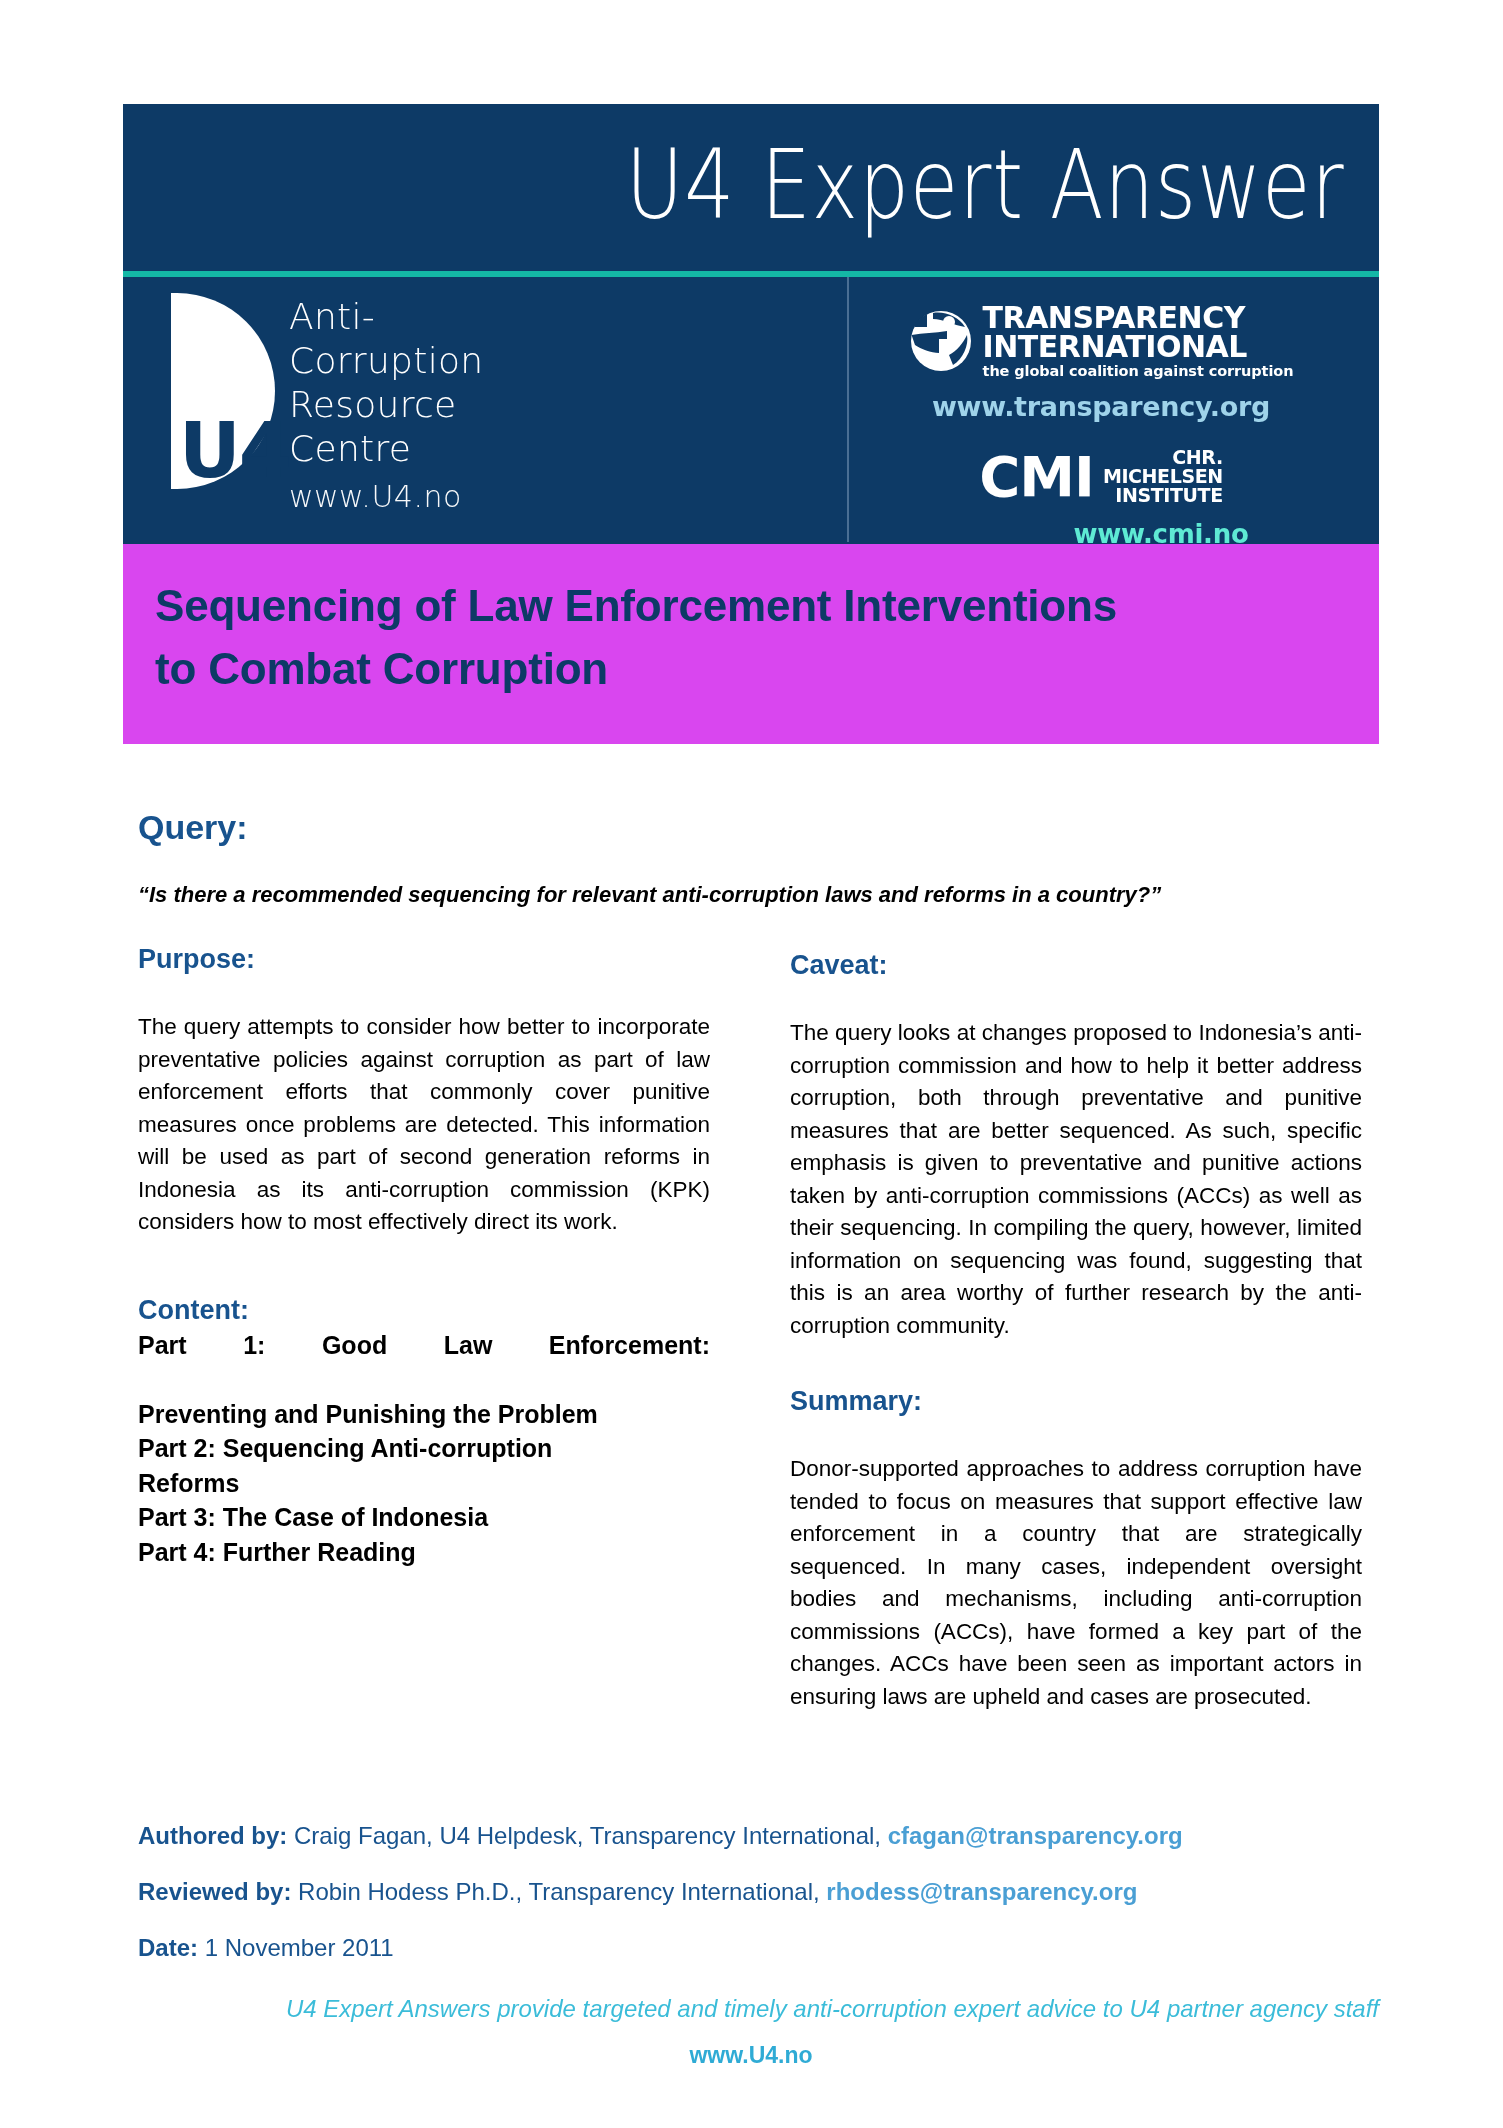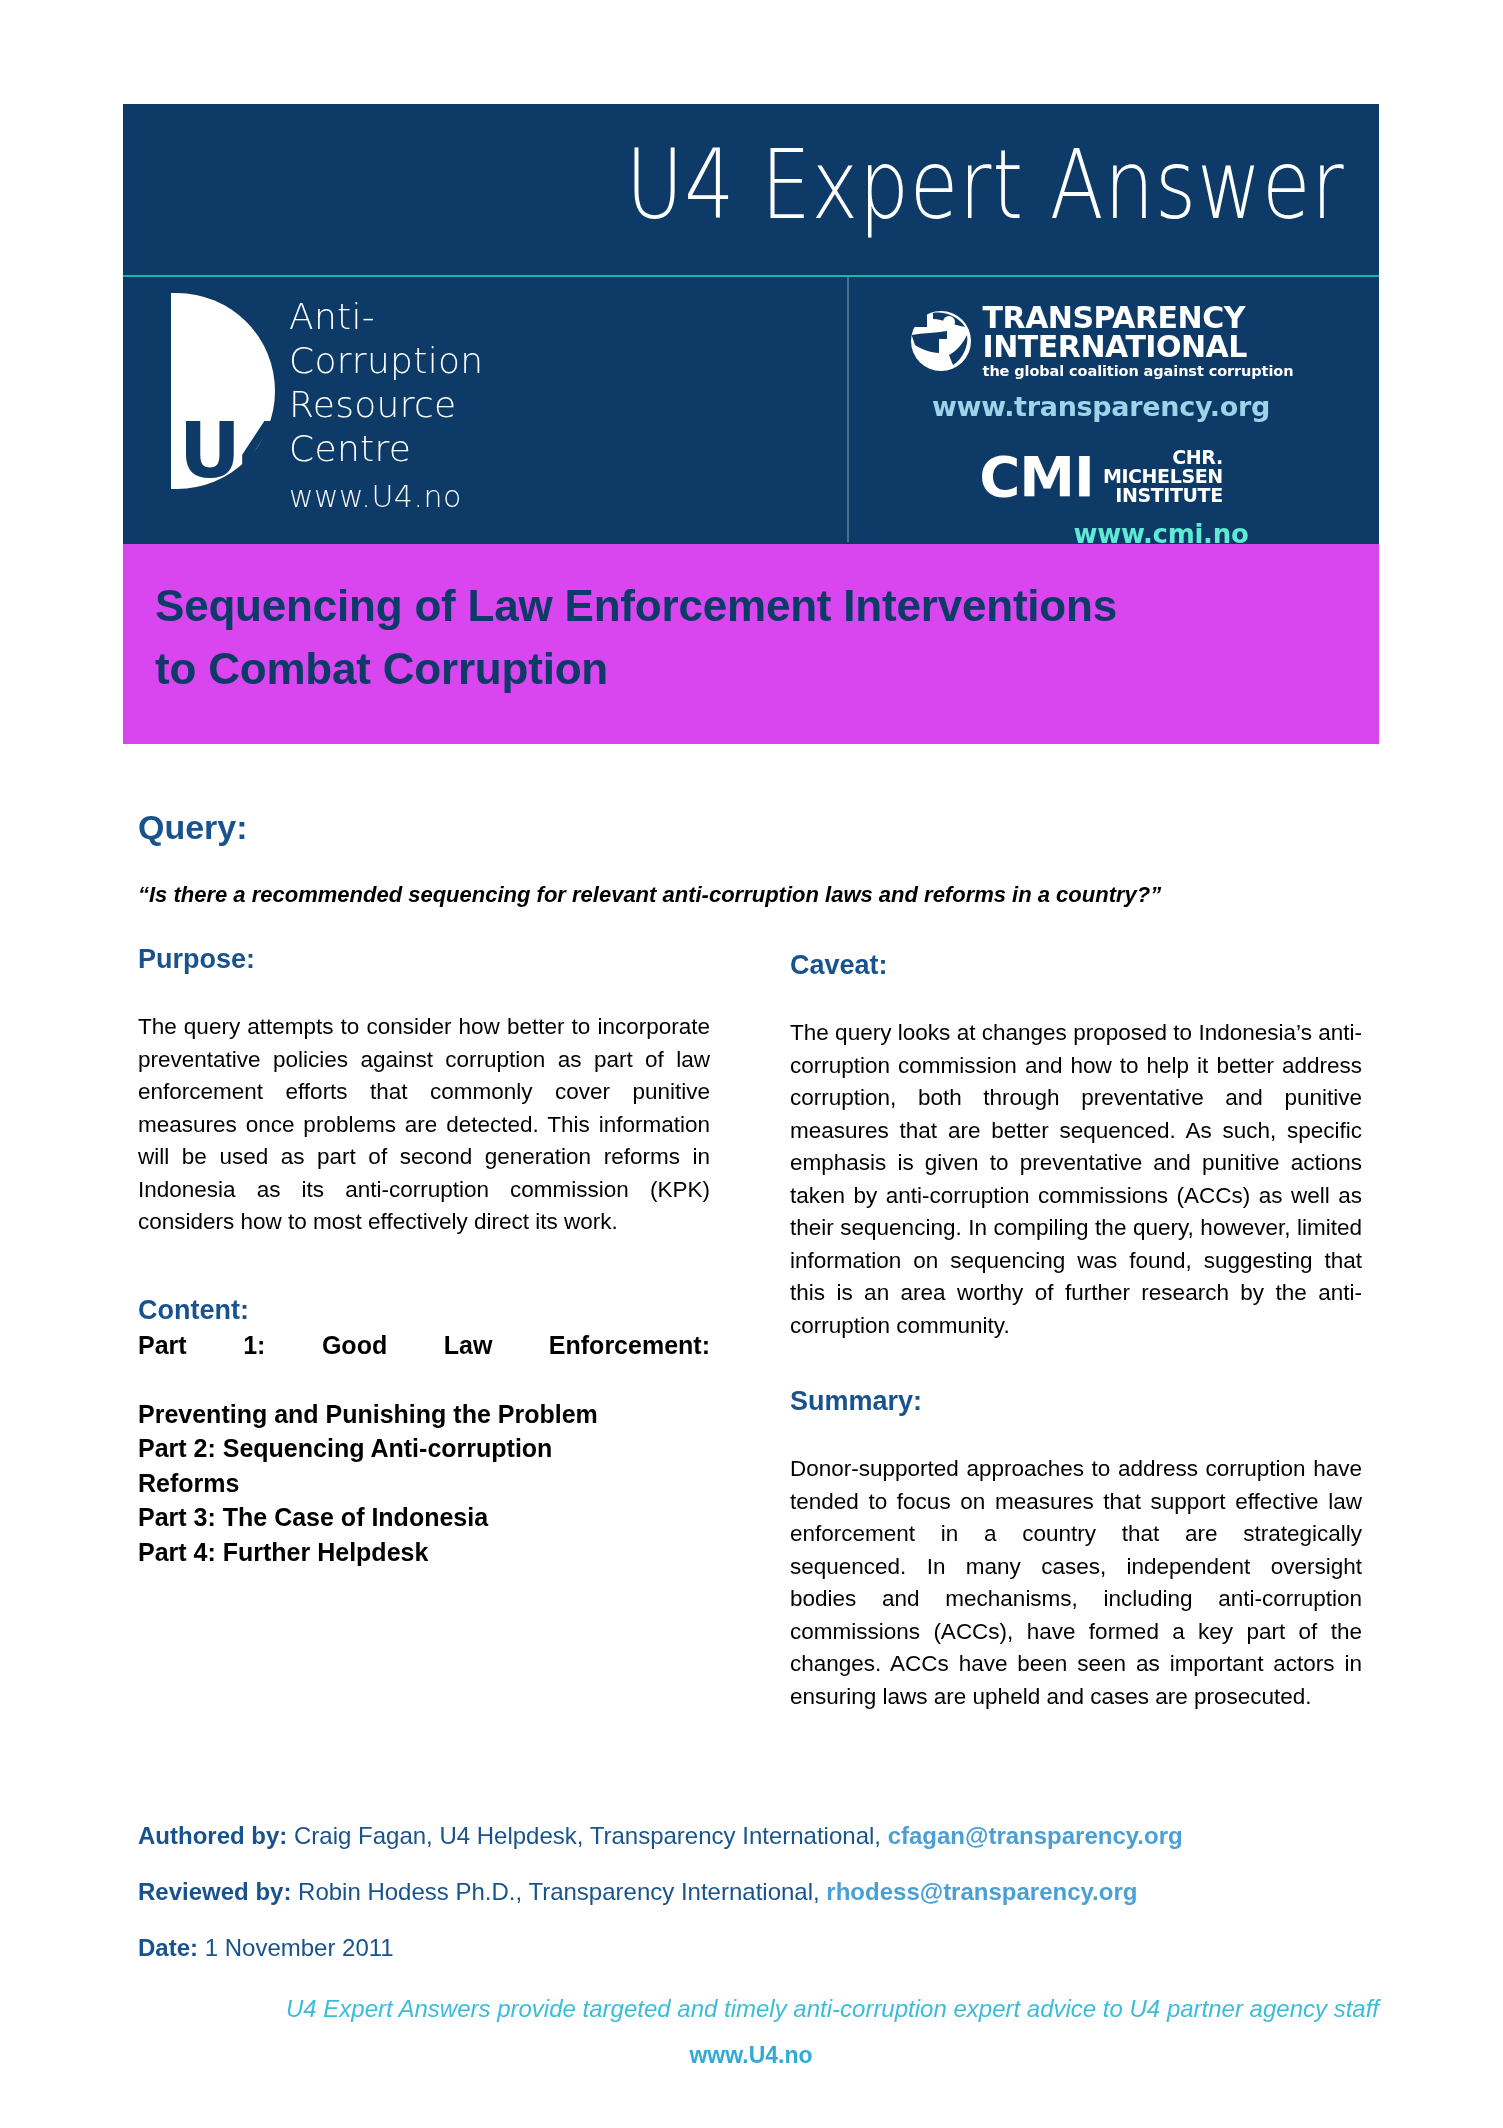--- a/index.html
+++ b/index.html
@@ -28,21 +28,21 @@
     position: absolute;
     left: 123px;
     top: 104px;
     width: 1256px;
     height: 440px;
     background: #0d3a66;
   }
   .masthead-title-bar {
     position: relative;
     height: 173px;
-    border-bottom: 2px solid #14b8a6;
+    border-bottom: 6px solid #14b8a6;
     box-sizing: border-box;
   }
   .masthead-title {
     position: absolute;
     right: 34px;
     top: -4px;
     color: #ffffff;
     font-size: 96px;
     font-weight: 300;
     letter-spacing: 1px;
@@ -414,21 +414,21 @@
 
     <div class="spacer-55"></div>
 
     <div class="sec-head tight">Content:</div>
     <div class="content-list">
       <div class="justify-line">Part 1: Good Law Enforcement:</div>
       <div>Preventing and Punishing the Problem</div>
       <div>Part 2: Sequencing Anti-corruption</div>
       <div>Reforms</div>
       <div>Part 3:  The Case of Indonesia</div>
-      <div>Part 4: Further Helpdesk</div>
+      <div>Part 4: Further Reading</div>
     </div>
   </div>
 
   <div class="col-right">
     <div class="sec-head">Caveat:</div>
     <p class="body-p">The query looks at changes proposed to Indonesia’s anti-corruption commission and how to help it better address corruption, both through preventative and punitive measures that are better sequenced. As such, specific emphasis is given to preventative and punitive actions taken by anti-corruption commissions (ACCs) as well as their sequencing. In compiling the query, however, limited information on sequencing was found, suggesting that this is an area worthy of further research by the anti-corruption community.</p>
 
     <div class="spacer-40"></div>
 
     <div class="sec-head">Summary:</div>

